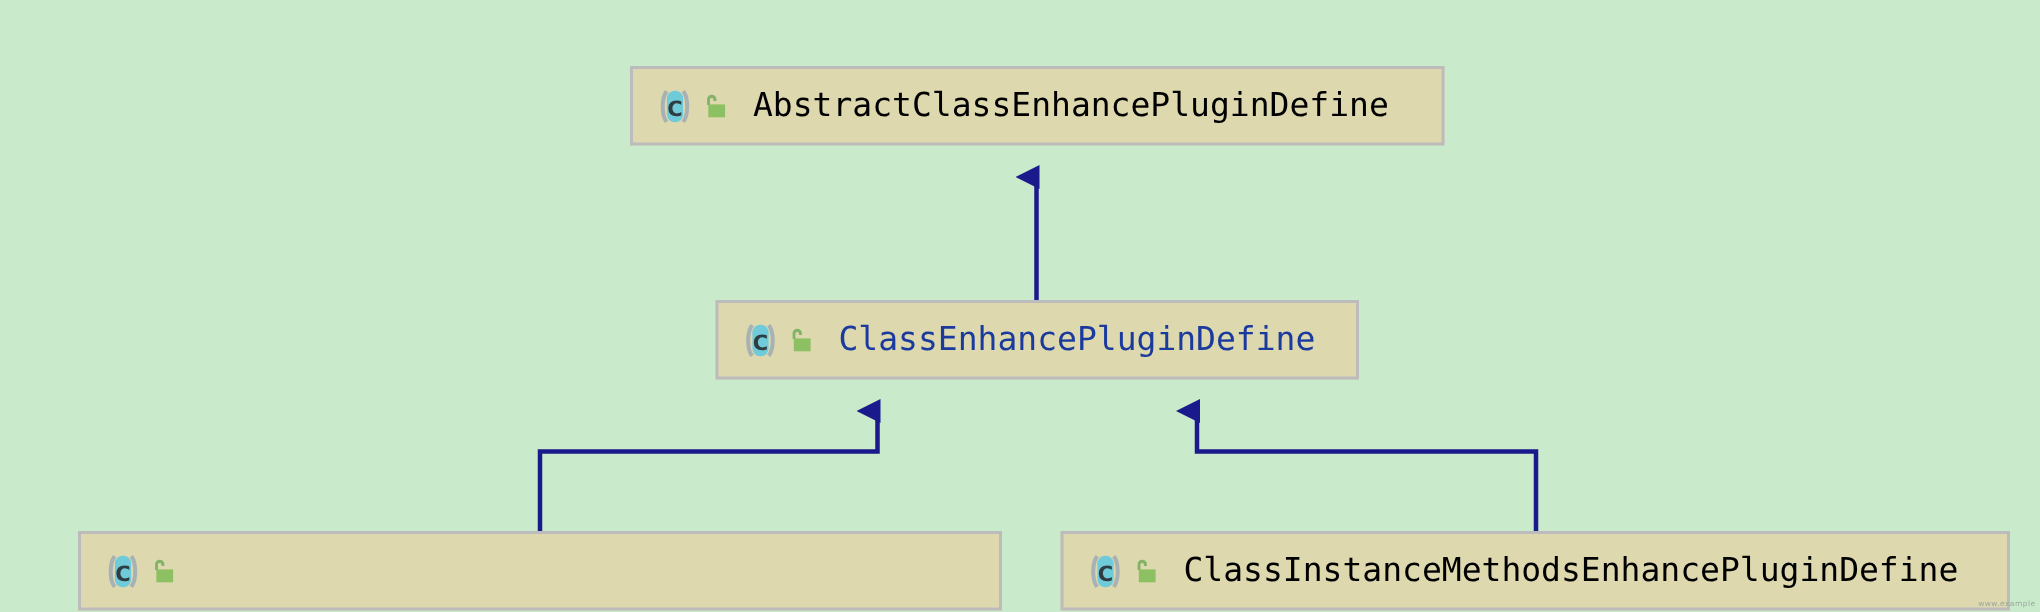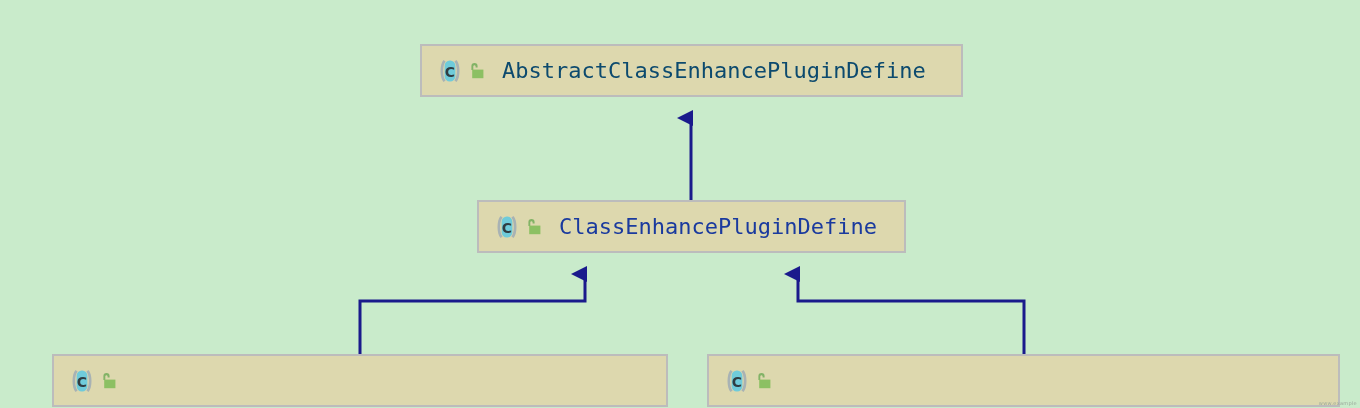--- a/index.html
+++ b/index.html
@@ -53,21 +53,21 @@
     width: 20px;
     height: 22px;
     flex: 0 0 auto;
     display: block;
     margin-left: 2px;
   }
   .node .label {
     margin-left: 16px;
     font-size: 22px;
     letter-spacing: 0px;
-    color: #0c4a6e;
+    color: #000000;
     line-height: 1;
   }
   .node.focused .label {
     color: #1a3a9e;
     text-align: center;
   }
   .watermark {
     position: absolute;
     right: 3px;
     bottom: 2px;
@@ -156,17 +156,18 @@
         <path d="M7.5 4 C3.5 8, 3.5 22, 7.5 26 L9.6 24.4 C6.4 21, 6.4 9, 9.6 5.6 Z" fill="#a8b2b4"></path>
         <path d="M20.5 4 C24.5 8, 24.5 22, 20.5 26 L18.4 24.4 C21.6 21, 21.6 9, 18.4 5.6 Z" fill="#a8b2b4"></path>
         <rect x="8.6" y="4.5" width="10.8" height="21" rx="5.2" fill="#6fcbda"></rect>
         <text x="14" y="21.2" font-family="DejaVu Sans, sans-serif" font-size="14" font-weight="600" fill="#2f3c42" text-anchor="middle">C</text>
       </svg>
       <svg class="icon-lock" viewBox="0 0 20 22" xmlns="http://www.w3.org/2000/svg">
         <path d="M5.4 10 L5.4 6.2 A3.1 3.1 0 0 1 11.6 6.2 L11.6 7.4 L9.6 7.4 L9.6 6.2 A1.2 1.2 0 0 0 7.3 6.2 L7.3 10 Z" fill="#82b366"></path>
         <rect x="6.2" y="9.6" width="11.2" height="8.6" fill="#8cc063"></rect>
       </svg>
     </span>
+    <span class="label">ClassInstanceMethodsEnhancePluginDefine</span>
   </div>
 
   <div class="watermark">www.example</div>
 
 </div>
 
 </body></html>

